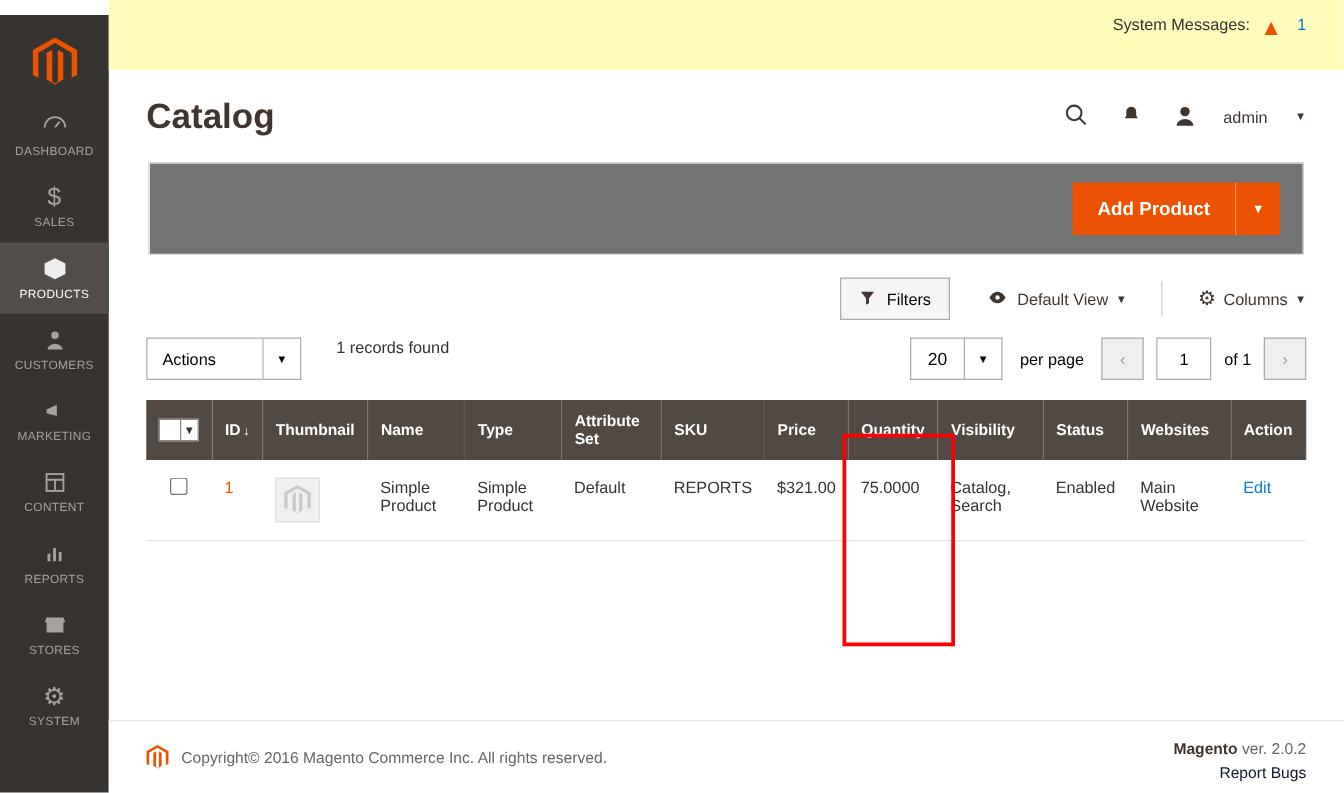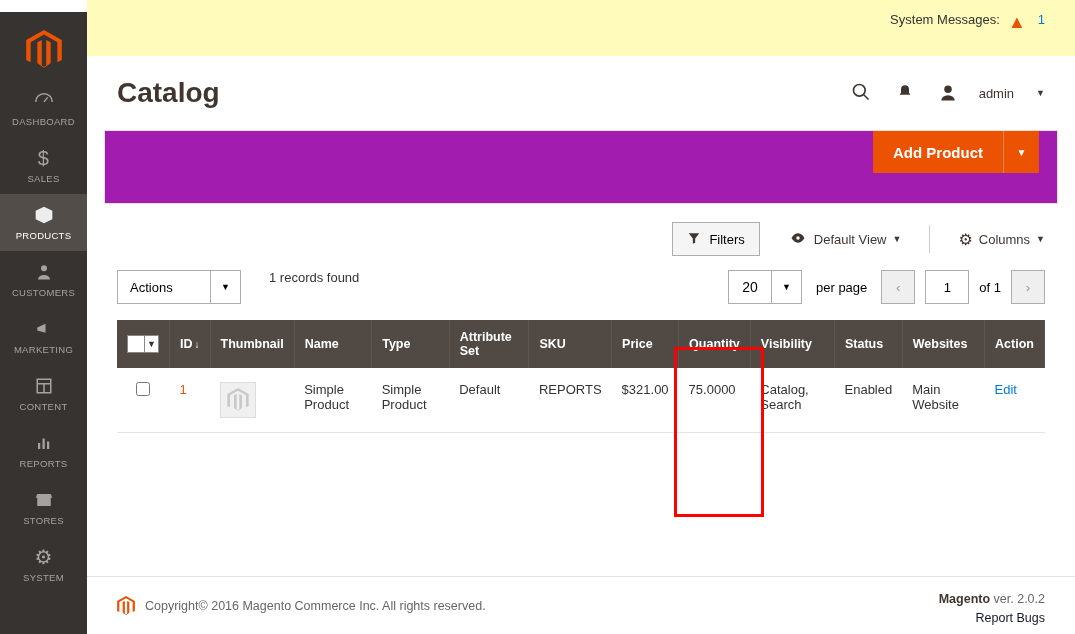--- a/index.html
+++ b/index.html
@@ -12,21 +12,21 @@
 .nav-item .icon{height:26px;display:flex;align-items:center;justify-content:center;margin-bottom:2px}
 .main{position:absolute;left:87px;top:0;right:0;height:634px;display:flex;flex-direction:column}
 .sys-msg{background:#fffbbb;height:56px;display:flex;justify-content:flex-end;padding:12px 30px;font-size:13px;color:#333}
 .sys-msg .tri{color:#eb5202;margin:0 8px;font-size:18px}
 .sys-msg .cnt{color:#007bdb;margin-left:4px}
 .topbar{height:74px;display:flex;align-items:center;justify-content:space-between;padding:0 30px}
 .page-title{font-size:28px;font-weight:700;color:#41362f}
 .top-icons{display:flex;align-items:center;gap:26px;color:#41362f;font-size:13px}
 .ico-btn{cursor:pointer}
 .user-drop{display:flex;align-items:center;gap:22px;cursor:pointer}
-.add-bar{background:#a21caf;border:1px solid #e3e3e3;margin:0 17px;height:74px;display:flex;align-items:flex-start;justify-content:flex-end;padding:0 18px}
+.add-bar{background:#737373;border:1px solid #e3e3e3;margin:0 32px;height:74px;display:flex;align-items:center;justify-content:flex-end;padding:0 18px}
 .btn-primary{background:#eb5202;color:#fff;font-weight:600;font-size:15px;height:42px;padding:0 20px;border:none;display:flex;align-items:center;cursor:pointer}
 .btn-split{background:#eb5202;width:36px;height:42px;border:none;border-left:1px solid rgba(255,255,255,.3);display:flex;align-items:center;justify-content:center;cursor:pointer}
 .toolbar{display:flex;align-items:center;justify-content:flex-end;gap:28px;padding:18px 30px 0;font-size:13px;color:#41362f}
 .filters-btn{border:1px solid #adadad;background:#f5f5f5;height:34px;padding:0 14px;display:flex;align-items:center;gap:8px;cursor:pointer;font-size:13px}
 .tool-item{display:flex;align-items:center;gap:6px;cursor:pointer}
 .gear{font-size:16px}
 .grid-controls{display:flex;align-items:center;justify-content:space-between;padding:14px 30px 16px;font-size:13px}
 .actions-drop{display:flex}
 .actions-btn{border:1px solid #adadad;background:#fff;height:34px;padding:0 12px;width:94px;text-align:left;font-size:13px;cursor:pointer}
 .actions-arr{border:1px solid #adadad;border-left:none;background:#fff;width:30px;height:34px;cursor:pointer;display:flex;align-items:center;justify-content:center}

